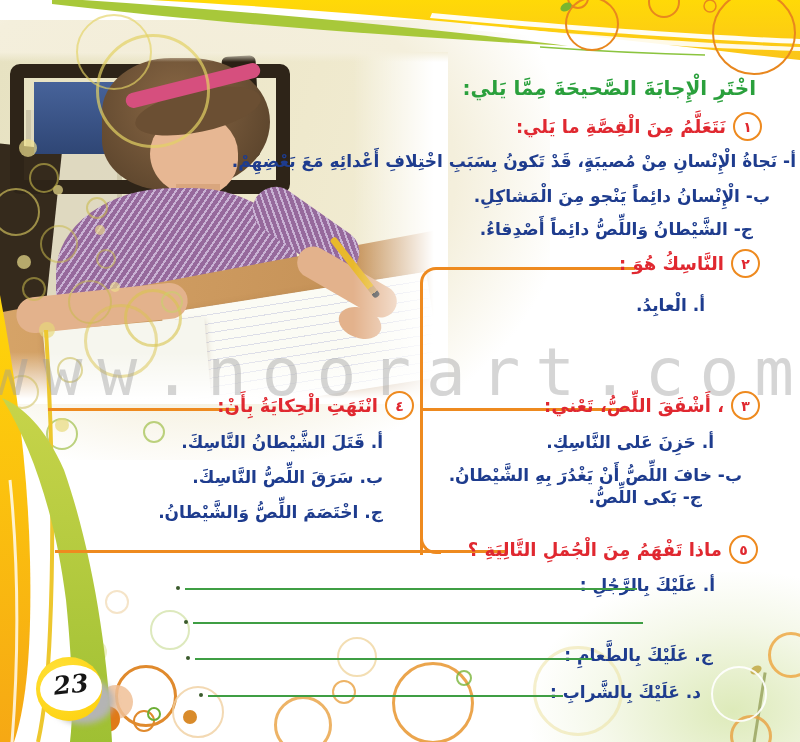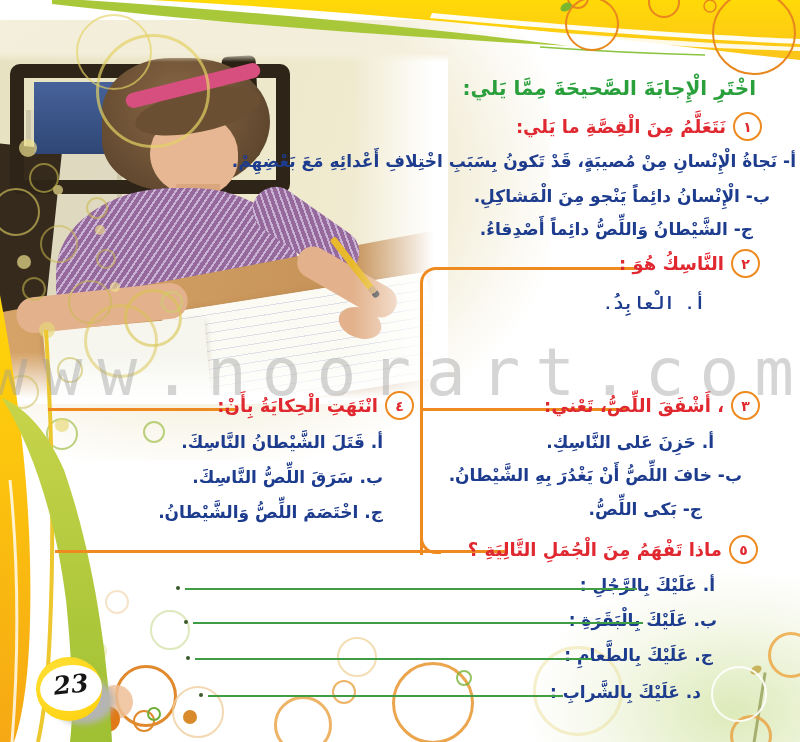--- a/index.html
+++ b/index.html
@@ -227,44 +227,43 @@
     <span>نَتَعَلَّمُ مِنَ الْقِصَّةِ ما يَلي:</span>
   </div>
   <div class="opt" style="top:146px;right:4px;">أ- نَجاةُ الْإِنْسانِ مِنْ مُصيبَةٍ، قَدْ تَكونُ بِسَبَبِ اخْتِلافِ أَعْدائِهِ مَعَ بَعْضِهِمْ.</div>
   <div class="opt" style="top:181px;right:30px;margin-left:31px;">ب- الْإِنْسانُ دائِماً يَنْجو مِنَ الْمَشاكِلِ.</div>
   <div class="opt" style="top:214px;right:47px;">ج- الشَّيْطانُ وَاللِّصُّ دائِماً أَصْدِقاءُ.</div>
 
   <div class="qh" style="top:249px;right:40px;">
     <span class="qnum">٢</span>
     <span>النَّاسِكُ هُوَ :</span>
   </div>
-  <div class="opt" style="top:290px;right:95px;font-family:Liberation Mono, monospace;">أ. الْعابِدُ.</div>
+  <div class="opt" style="top:290px;right:95px;">أ. الْعابِدُ.</div>
 
   <div class="qh" style="top:391px;right:40px;">
     <span class="qnum">٣</span>
     <span>، أَشْفَقَ اللِّصُّ، تَعْني:</span>
   </div>
   <div class="opt" style="top:427px;right:86px;">أ. حَزِنَ عَلى النَّاسِكِ.</div>
   <div class="opt" style="top:460px;right:58px;margin-left:40px;">ب- خافَ اللِّصُّ أَنْ يَغْدُرَ بِهِ الشَّيْطانُ.</div>
-  <div class="opt" style="top:494px;right:98px;">ج- بَكى اللِّصُّ.</div>
+  <div class="opt" style="top:482px;right:98px;">ج- بَكى اللِّصُّ.</div>
 
   <div class="qh" style="top:391px;right:386px;">
     <span class="qnum">٤</span>
     <span>انْتَهَتِ الْحِكايَةُ بِأَنْ:</span>
   </div>
   <div class="opt" style="top:427px;right:417px;">أ. قَتَلَ الشَّيْطانُ النَّاسِكَ.</div>
   <div class="opt" style="top:462px;right:417px;">ب. سَرَقَ اللِّصُّ النَّاسِكَ.</div>
   <div class="opt" style="top:497px;right:417px;">ج. اخْتَصَمَ اللِّصُّ وَالشَّيْطانُ.</div>
 
   <div class="qh" style="top:535px;right:42px;">
     <span class="qnum">٥</span>
     <span>ماذا تَفْهَمُ مِنَ الْجُمَلِ التَّالِيَةِ ؟</span>
   </div>
   <div class="opt" style="top:570px;right:85px;">أ. عَلَيْكَ بِالرَّجُلِ :</div>
-  <div class="opt" style="top:605px;right:83px;">ب. عَلَيْكَ بِالْبَقَرَةِ :</div>
   <div class="opt" style="top:640px;right:87px;">ج. عَلَيْكَ بِالطَّعامِ :</div>
   <div class="opt" style="top:677px;right:99px;">د. عَلَيْكَ بِالشَّرابِ :</div>
 
   <div class="aline" style="left:185px;top:588px;width:452px;"></div>
   <div class="adot" style="left:176px;top:586px;"></div>
   <div class="aline" style="left:193px;top:622px;width:450px;"></div>
   <div class="adot" style="left:184px;top:620px;"></div>
   <div class="aline" style="left:195px;top:658px;width:397px;"></div>
   <div class="adot" style="left:186px;top:656px;"></div>
   <div class="aline" style="left:208px;top:695px;width:355px;"></div>

